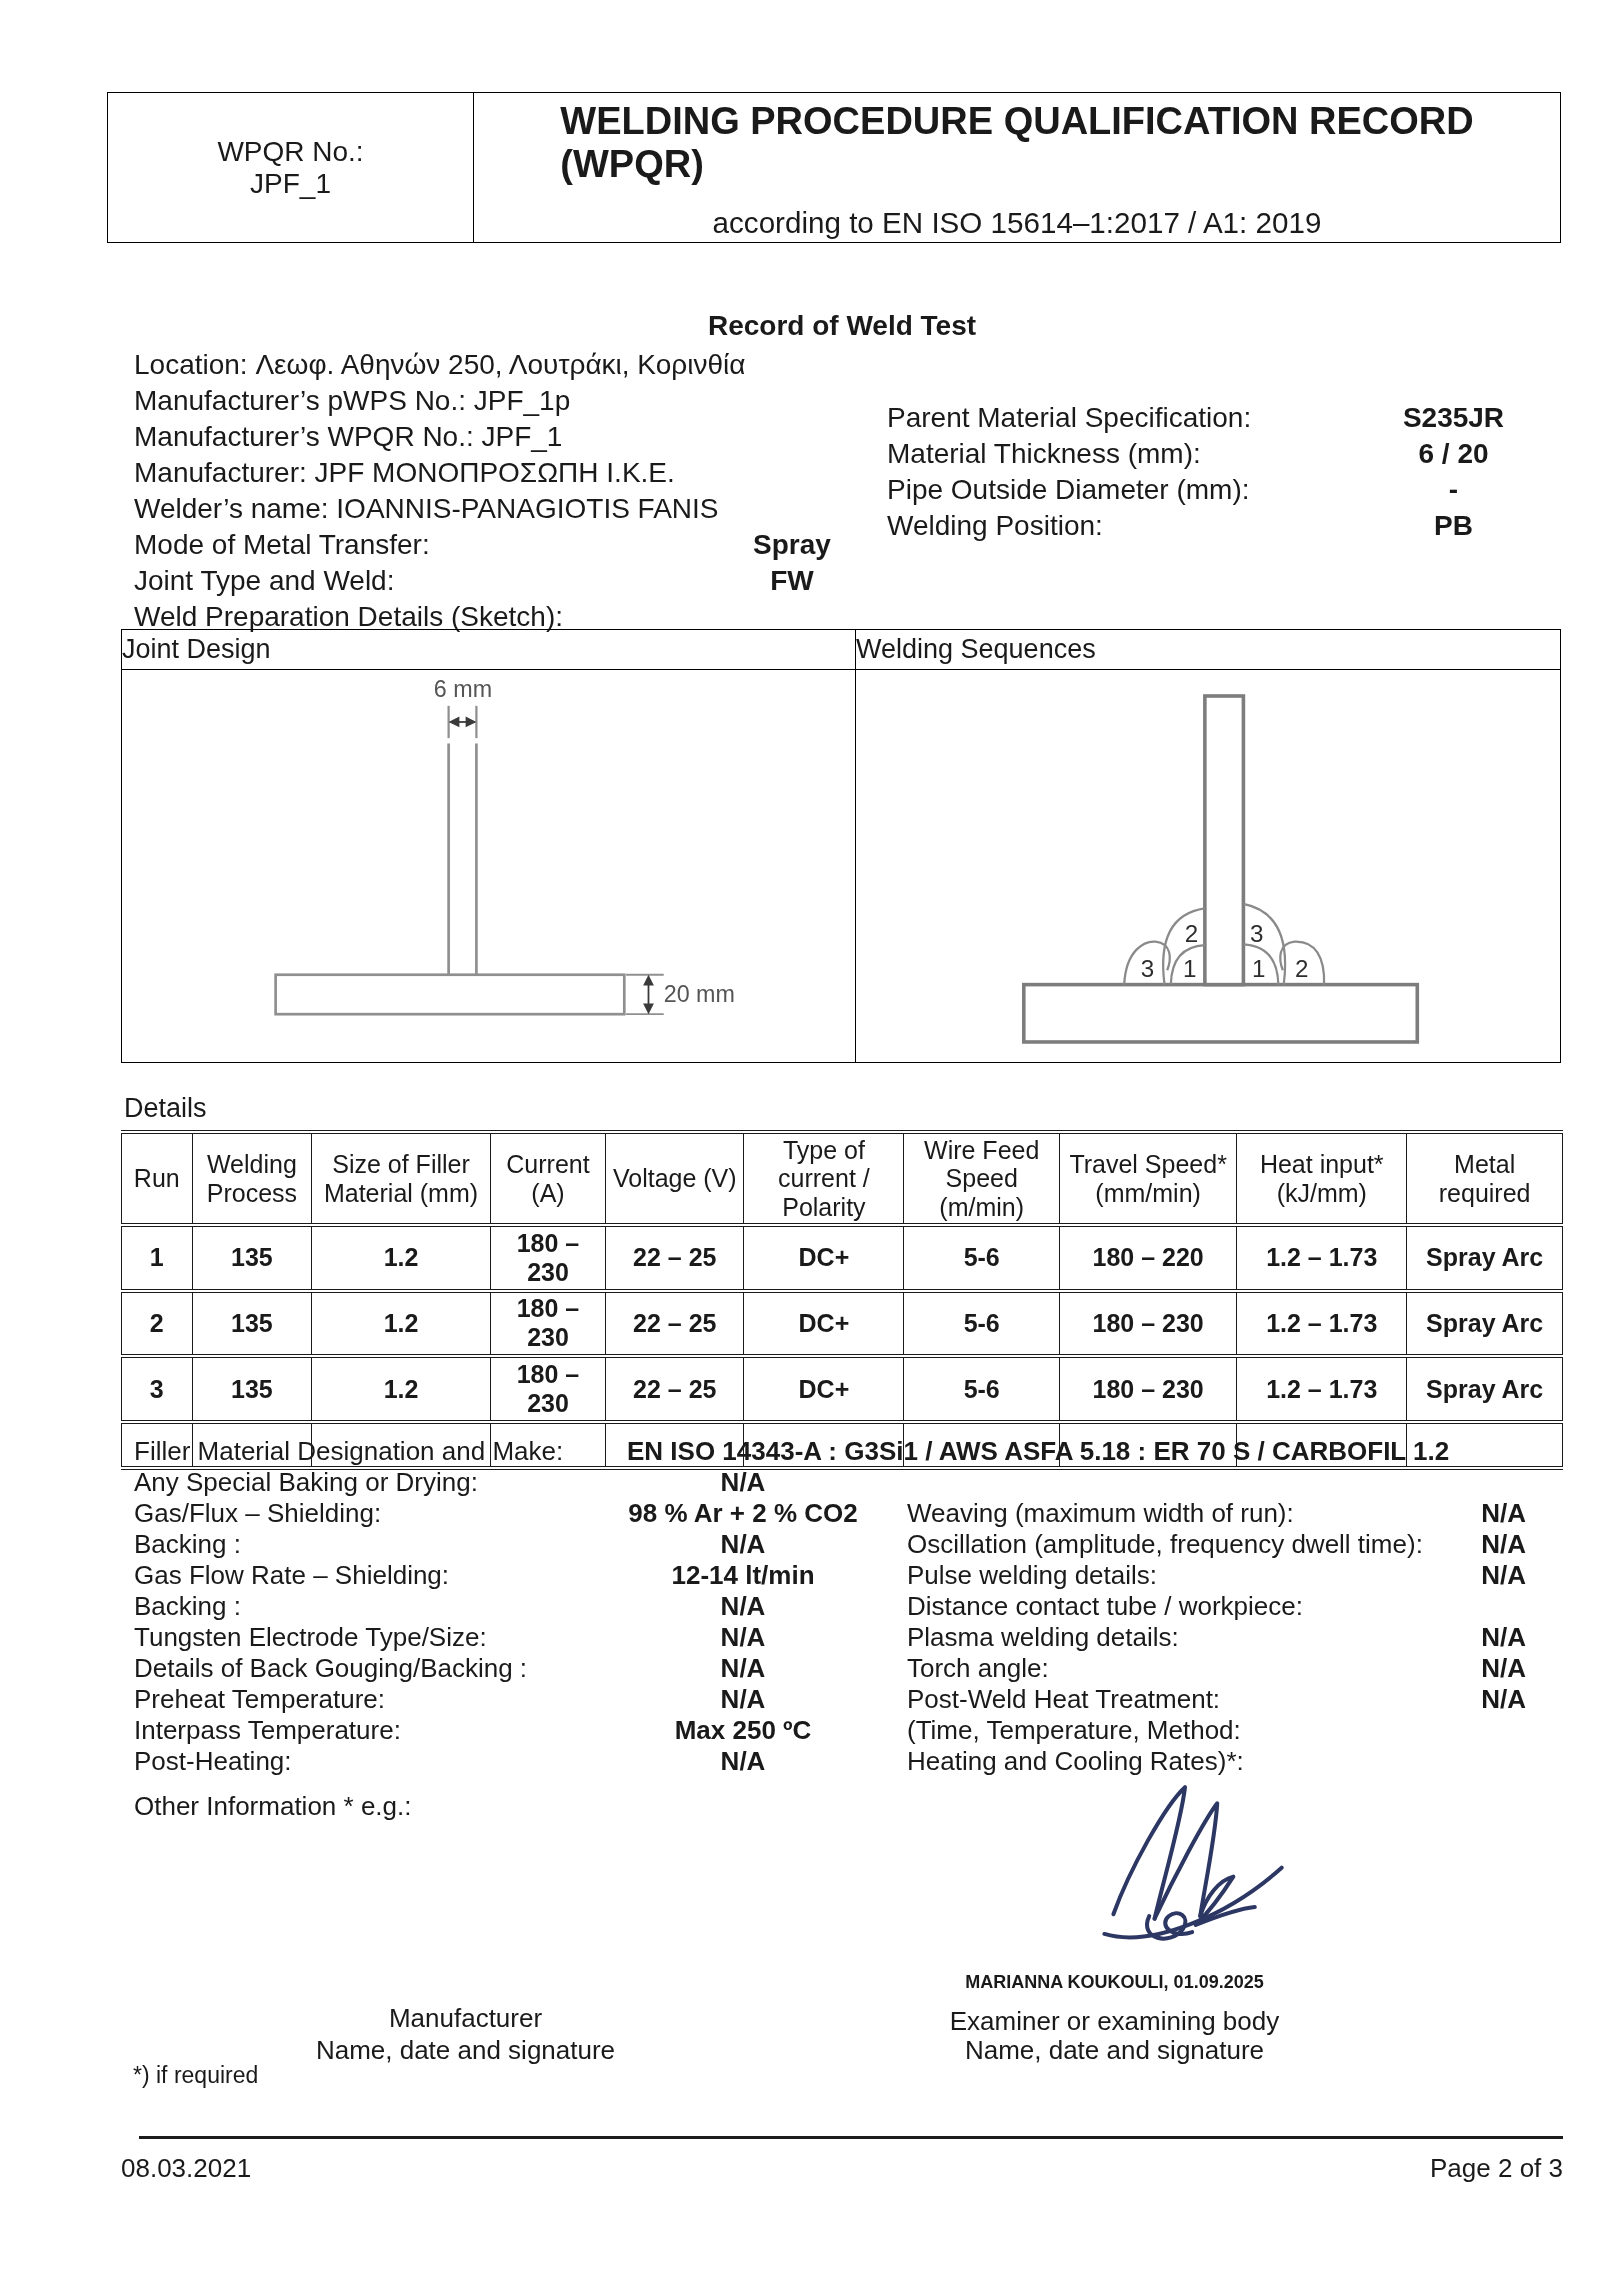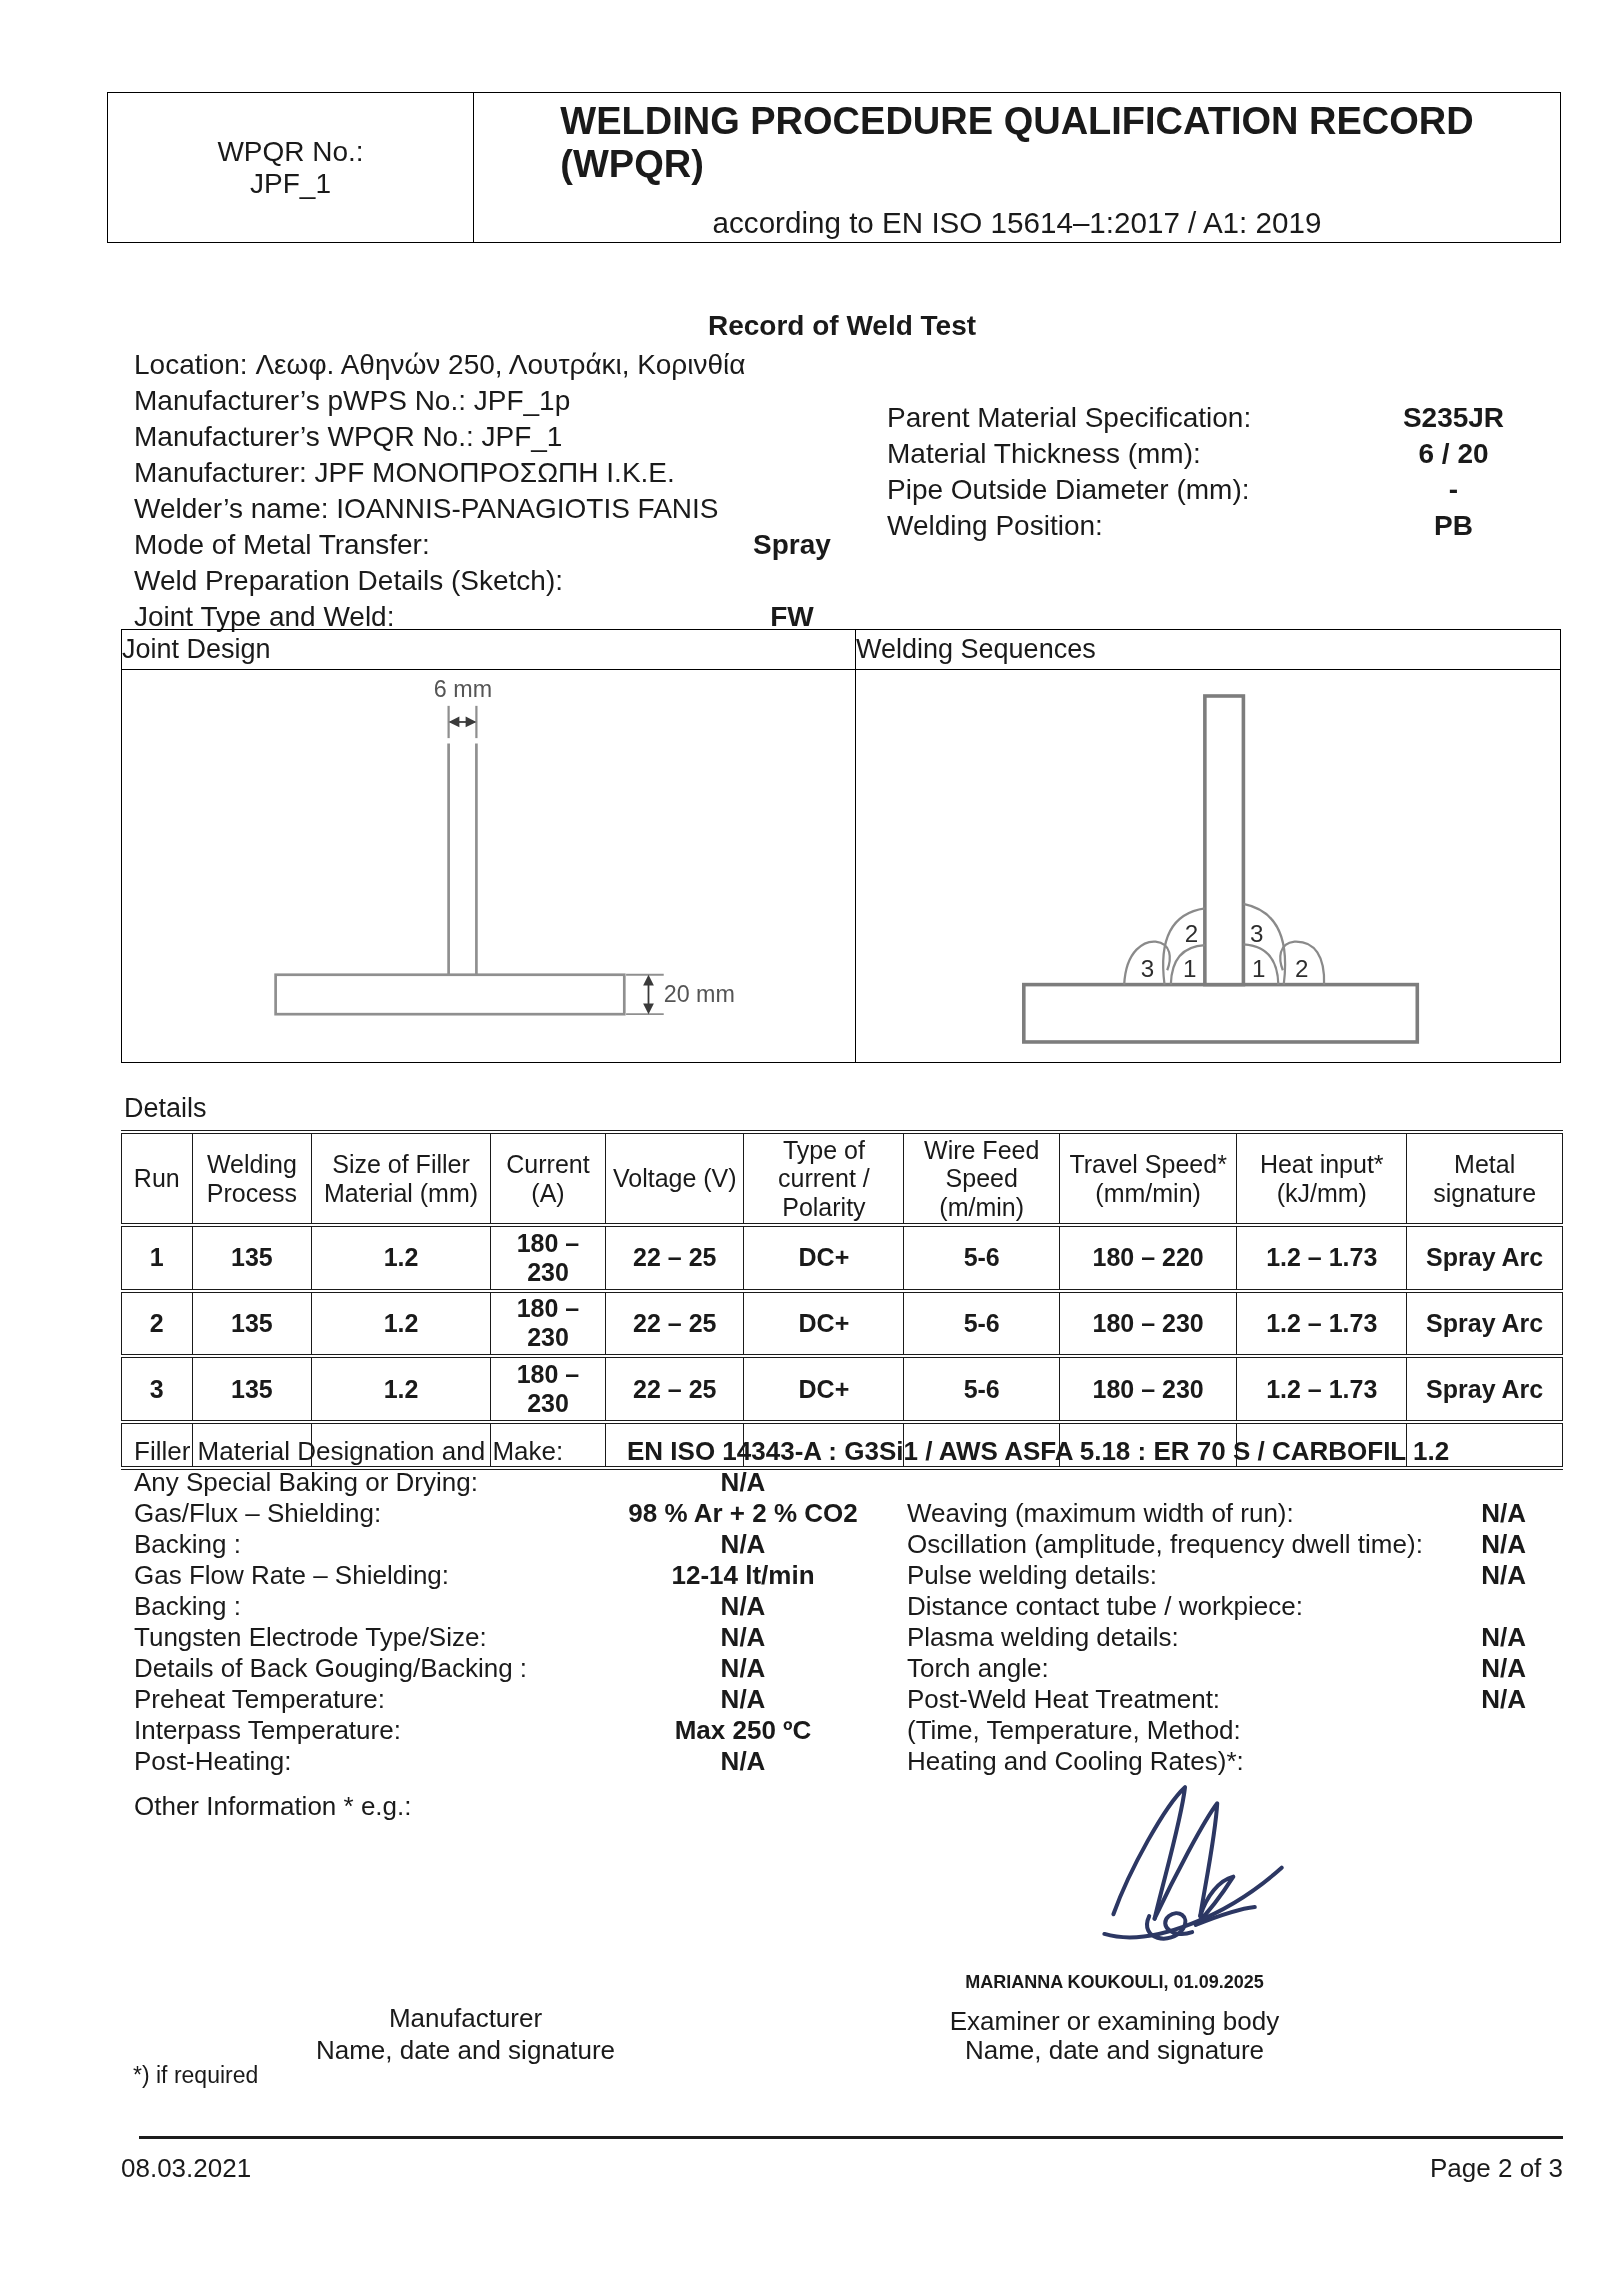--- a/index.html
+++ b/index.html
@@ -107,22 +107,22 @@
 
   <div class="section-heading">Record of Weld Test</div>
 
   <div class="info-left">
     <div class="row"><span>Location: Λεωφ. Αθηνών 250, Λουτράκι, Κορινθία</span></div>
     <div class="row"><span>Manufacturer’s pWPS No.: JPF_1p</span></div>
     <div class="row"><span>Manufacturer’s WPQR No.: JPF_1</span></div>
     <div class="row"><span>Manufacturer: JPF ΜΟΝΟΠΡΟΣΩΠΗ Ι.Κ.Ε.</span></div>
     <div class="row"><span>Welder’s name: IOANNIS-PANAGIOTIS FANIS</span></div>
     <div class="row"><span>Mode of Metal Transfer:</span><span class="val">Spray</span></div>
+    <div class="row"><span>Joint Type and Weld:</span><span class="val">FW</span></div>
     <div class="row"><span>Weld Preparation Details (Sketch):</span></div>
-    <div class="row"><span>Joint Type and Weld:</span><span class="val">FW</span></div>
   </div>
 
   <div class="info-right">
     <div class="row"><span>Parent Material Specification:</span><span class="val">S235JR</span></div>
     <div class="row"><span>Material Thickness (mm):</span><span class="val">6 / 20</span></div>
     <div class="row"><span>Pipe Outside Diameter (mm):</span><span class="val">-</span></div>
     <div class="row"><span>Welding Position:</span><span class="val">PB</span></div>
   </div>
 
   <div class="diagram-box">
@@ -194,21 +194,21 @@
       <tr>
         <th>Run</th>
         <th>Welding Process</th>
         <th>Size of Filler Material (mm)</th>
         <th>Current (A)</th>
         <th>Voltage (V)</th>
         <th>Type of current / Polarity</th>
         <th>Wire Feed Speed (m/min)</th>
         <th>Travel Speed* (mm/min)</th>
         <th>Heat input* (kJ/mm)</th>
-        <th>Metal signature</th>
+        <th>Metal required</th>
       </tr>
     </thead>
     <tbody>
       <tr>
         <td>1</td>
           <td>135</td>
           <td>1.2</td>
           <td>180 – 230</td>
           <td>22 – 25</td>
           <td>DC+</td>

